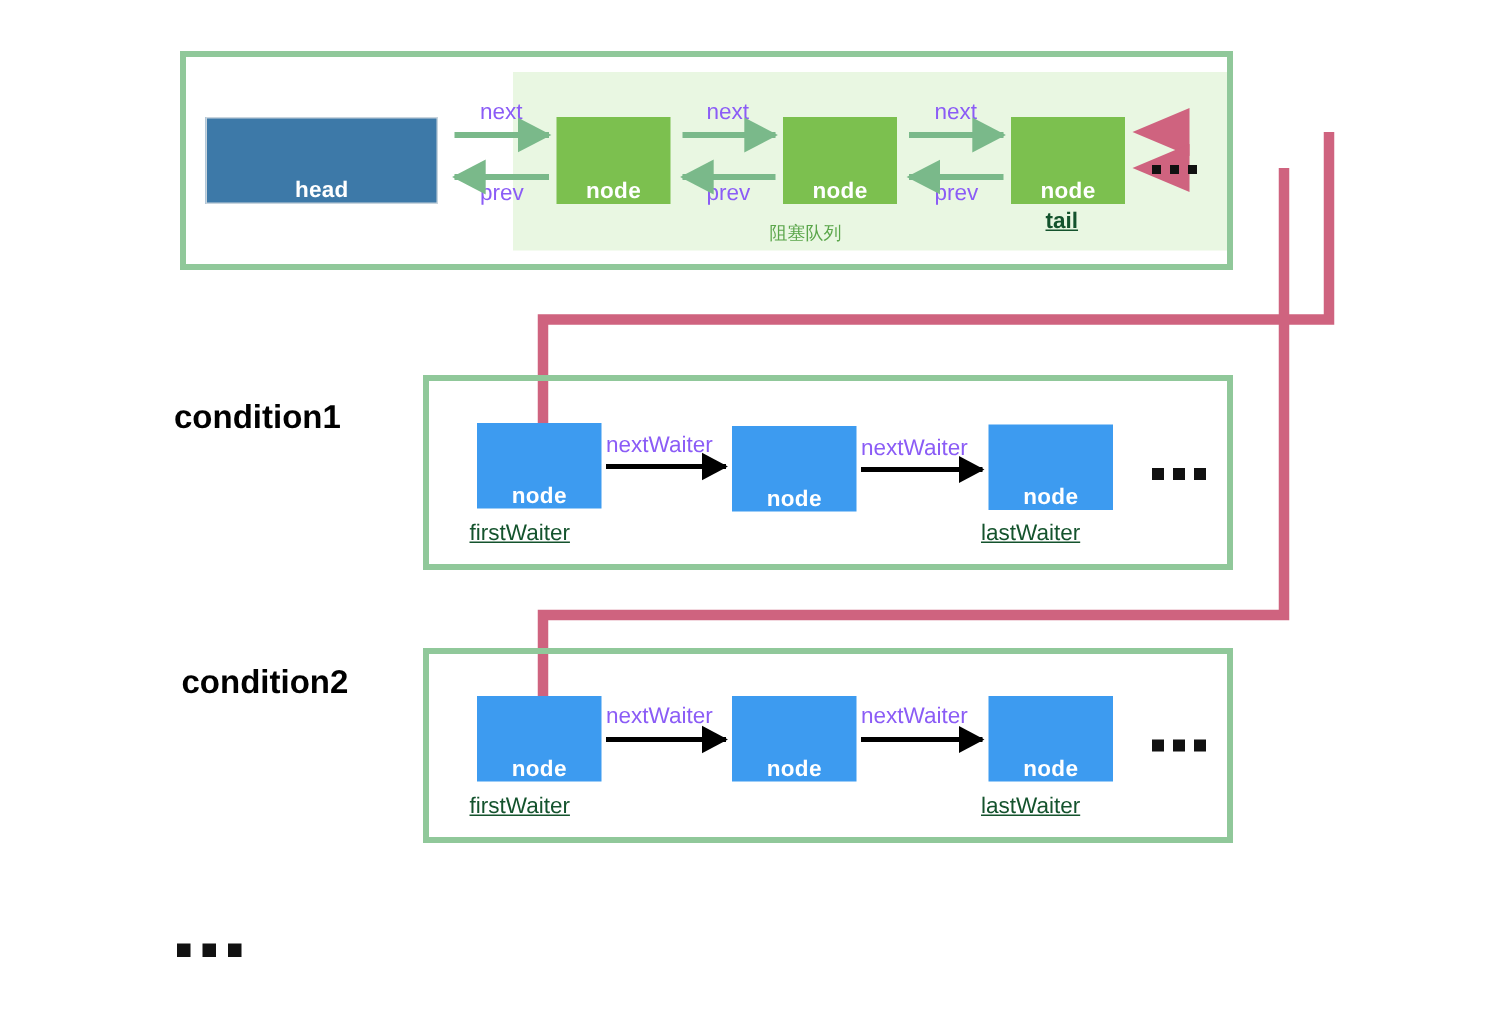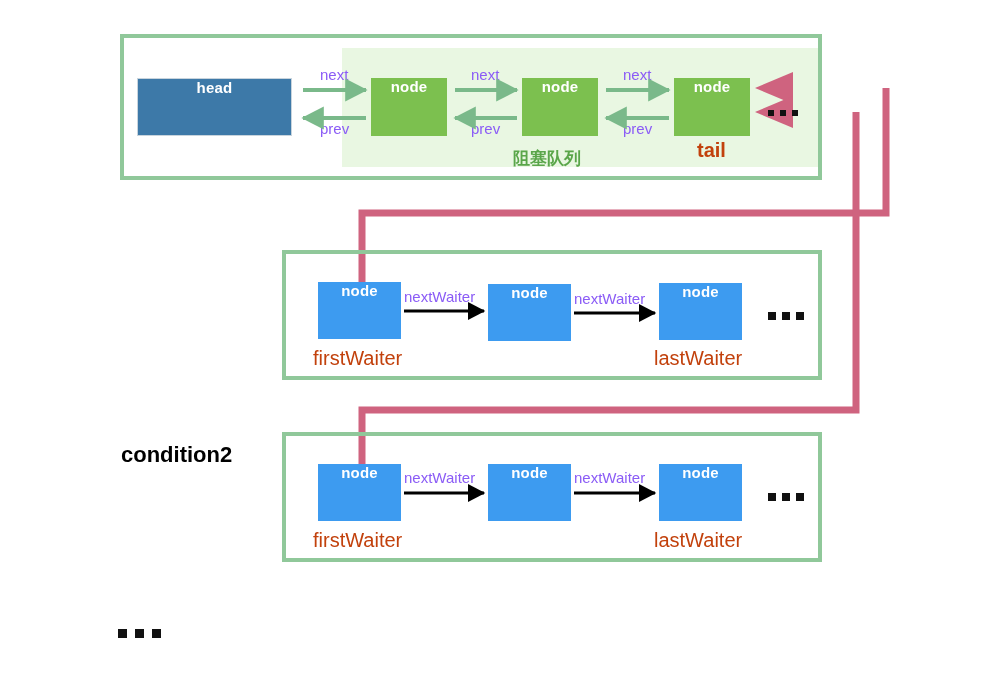--- a/index.html
+++ b/index.html
@@ -9,32 +9,32 @@
 
   .svg-layer{position:absolute;left:0;top:0;width:1000px;height:685px;}
   #lines-layer{z-index:1;}
   #arrow-layer{z-index:5;}
 
   
   .green-frame{position:absolute;border:4px solid #90c89a;background:transparent;
                box-sizing:border-box;z-index:2;}
   .queue-tint{position:absolute;background:#e9f7e2;z-index:1;}
 
-  .node-box{position:absolute;display:flex;align-items:flex-start;justify-content:center;
+  .node-box{position:absolute;display:flex;align-items:flex-end;justify-content:center;
             color:#ffffff;font-weight:bold;font-size:15px;letter-spacing:.2px;
             box-sizing:border-box;z-index:4;}
   .node-green{background:#7cc04f;}
   .node-blue{background:#3d9bf0;}
   .node-head{background:#3d79a8;border:1px solid #c8d4dd;font-size:15px;}
 
-  .cap-label{position:absolute;font-size:20px;color:#c2410c;z-index:4;
-             white-space:nowrap;}
+  .cap-label{position:absolute;font-size:15px;color:#14532d;z-index:4;
+             white-space:nowrap;text-decoration:underline;}
   .cap-bold{font-weight:bold;}
   .edge-label{position:absolute;font-size:15px;color:#8b5cf6;z-index:4;white-space:nowrap;}
-  .cn-label{position:absolute;font-size:17px;color:#5aa64a;font-weight:bold;
+  .cn-label{position:absolute;font-size:12px;color:#5aa64a;font-weight:normal;
             z-index:4;white-space:nowrap;
             font-family:"DejaVu Sans","Liberation Sans",sans-serif;}
 
   .section-title{position:absolute;font-size:22px;font-weight:bold;color:#000;
                  z-index:4;white-space:nowrap;}
 
   .dots{position:absolute;z-index:6;display:flex;gap:6px;align-items:center;}
   .dots span{display:block;width:6px;height:6px;background:#111;}
   .dots.big span{width:8px;height:8px;}
   .dots.huge span{width:9px;height:9px;}
@@ -80,20 +80,21 @@
 
   <div class="edge-label" style="left:623px;top:66px;">next</div>
   <div class="edge-label" style="left:623px;top:120px;">prev</div>
 
   <div class="dots" style="left:768px;top:110px;">
     <span></span>
       <span></span>
       <span></span>
   </div>
 
+  <div class="section-title" style="left:116px;top:265px;">condition1</div>
   <div class="green-frame" style="left:282px;top:250px;width:540px;height:130px;"></div>
 
   <div class="node-box node-blue" style="left:318px;top:282px;width:83px;height:57px;">
     <span>node</span>
   </div>
   <div class="node-box node-blue" style="left:488px;top:284px;width:83px;height:57px;">
     <span>node</span>
   </div>
   <div class="node-box node-blue" style="left:659px;top:283px;width:83px;height:57px;">
     <span>node</span>

